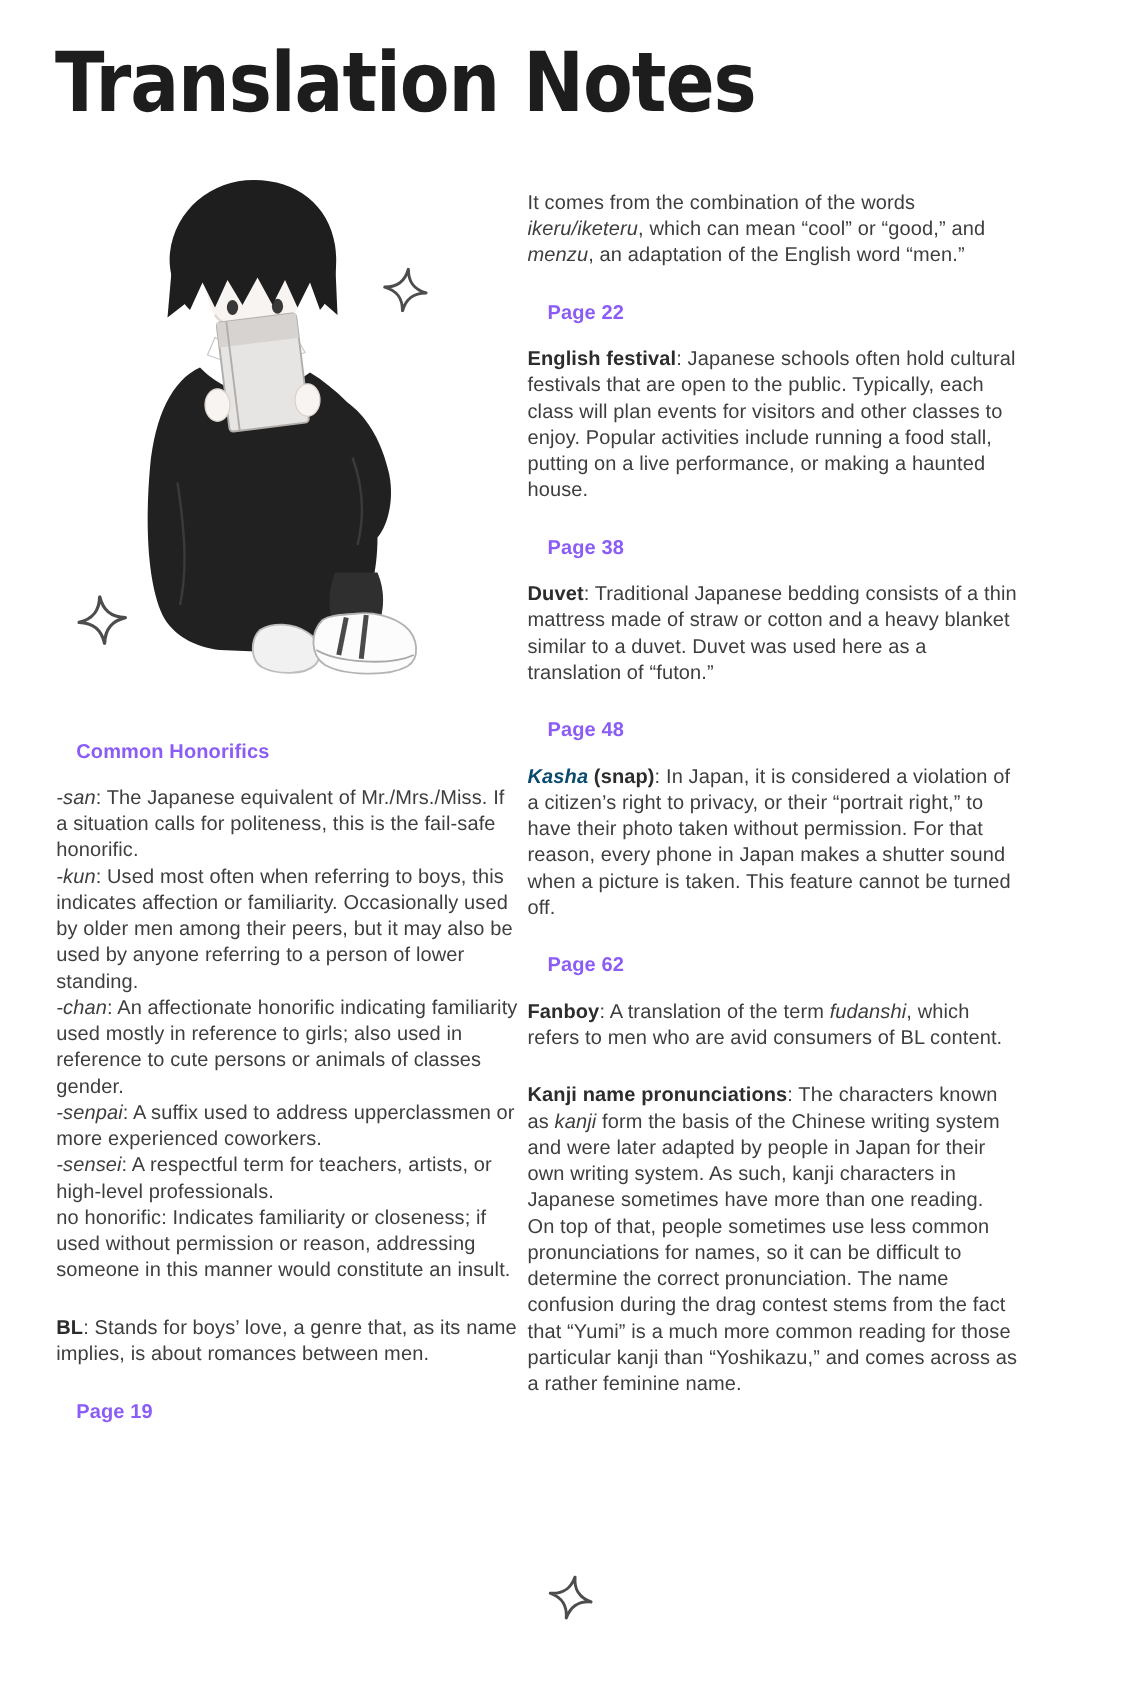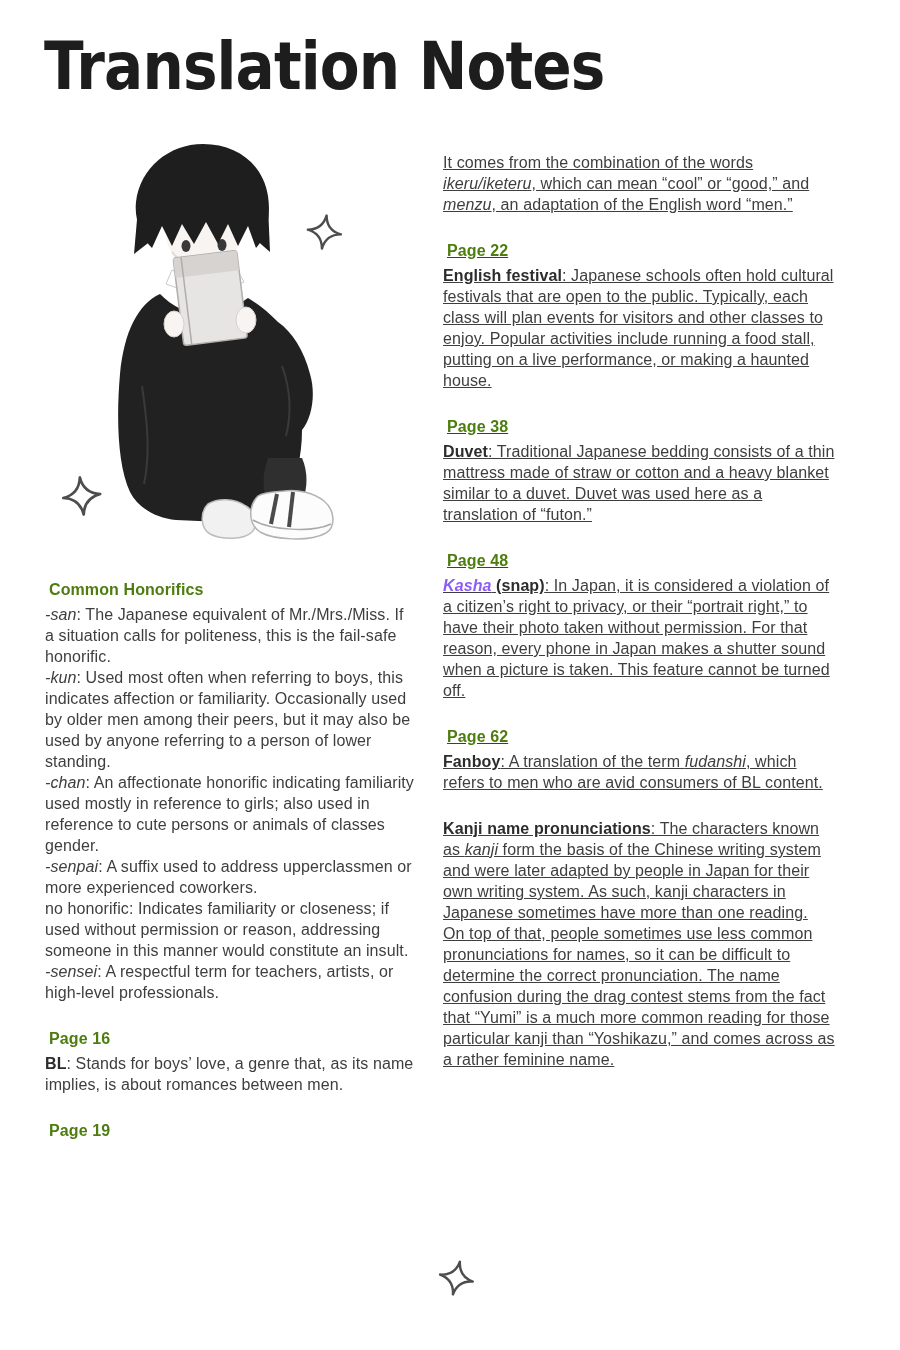--- a/index.html
+++ b/index.html
@@ -33,34 +33,34 @@
   .sparkle.s2 { left: 62px; top: 476px; transform: rotate(-6deg); }
   .sparkle.s3 { left: 438px; top: 1260px; transform: rotate(12deg); }
   .col {
     position: absolute;
     font-size: 16px;
     line-height: 21px;
     letter-spacing: 0.1px;
     color: #3e3e3e;
   }
   .col.left  { left: 45px;  top: 575px; width: 372px; }
-  .col.right { left: 443px; top: 152px; width: 392px; text-decoration: underline; }
+  .col.right { left: 422px; top: 152px; width: 392px; }
   .section { margin-top: 25px; }
   .section:first-child { margin-top: 0; }
   .section h3 {
-    margin: 4px;
+    margin: 16px;
     font-size: 16px;
     line-height: 21px;
     font-weight: 700;
-    color: #4d7c0f;
+    color: #8b5cf6;
   }
   .section p { margin: 0; }
   .seg-b  { font-weight: 700; color: #2c2c2c; }
   .seg-i  { font-style: italic; }
-  .seg-bi { font-weight: 700; font-style: italic; color: #8b5cf6; }
+  .seg-bi { font-weight: 700; font-style: italic; color: #0c4a6e; }
 </style>
 </head>
 <body>
 
 <div class="page">
 
   <h1 class="title">Translation Notes</h1>
 
   <div class="illustration">
     <svg viewBox="0 0 280 430" width="280" height="430" aria-hidden="true">
@@ -116,25 +116,24 @@
       </svg>
   </div>
 
   <div class="col left">
       <div class="section">
         <h3>Common Honorifics</h3>
         <p><span class="seg-i">-san</span><span>: The Japanese equivalent of Mr./Mrs./Miss. If a situation calls for politeness, this is the fail-safe honorific.</span></p>
         <p><span class="seg-i">-kun</span><span>: Used most often when referring to boys, this indicates affection or familiarity. Occasionally used by older men among their peers, but it may also be used by anyone referring to a person of lower standing.</span></p>
         <p><span class="seg-i">-chan</span><span>: An affectionate honorific indicating familiarity used mostly in reference to girls; also used in reference to cute persons or animals of classes gender.</span></p>
         <p><span class="seg-i">-senpai</span><span>: A suffix used to address upperclassmen or more experienced coworkers.</span></p>
+        <p><span class="seg-i">-sensei</span><span>: A respectful term for teachers, artists, or high-level professionals.</span></p>
         <p><span>no honorific: Indicates familiarity or closeness; if used without permission or reason, addressing someone in this manner would constitute an insult.</span></p>
-        <p><span class="seg-i">-sensei</span><span>: A respectful term for teachers, artists, or high-level professionals.</span></p>
       </div>
       <div class="section">
-        <h3>Page 16</h3>
         <p><span class="seg-b">BL</span><span>: Stands for boys’ love, a genre that, as its name implies, is about romances between men.</span></p>
       </div>
       <div class="section">
         <h3>Page 19</h3>
       </div>
     </div>
   <div class="col right">
       <div class="section">
         <p><span>It comes from the combination of the words </span><span class="seg-i">ikeru/iketeru</span><span>, which can mean “cool” or “good,” and </span><span class="seg-i">menzu</span><span>, an adaptation of the English word “men.”</span></p>
       </div>

